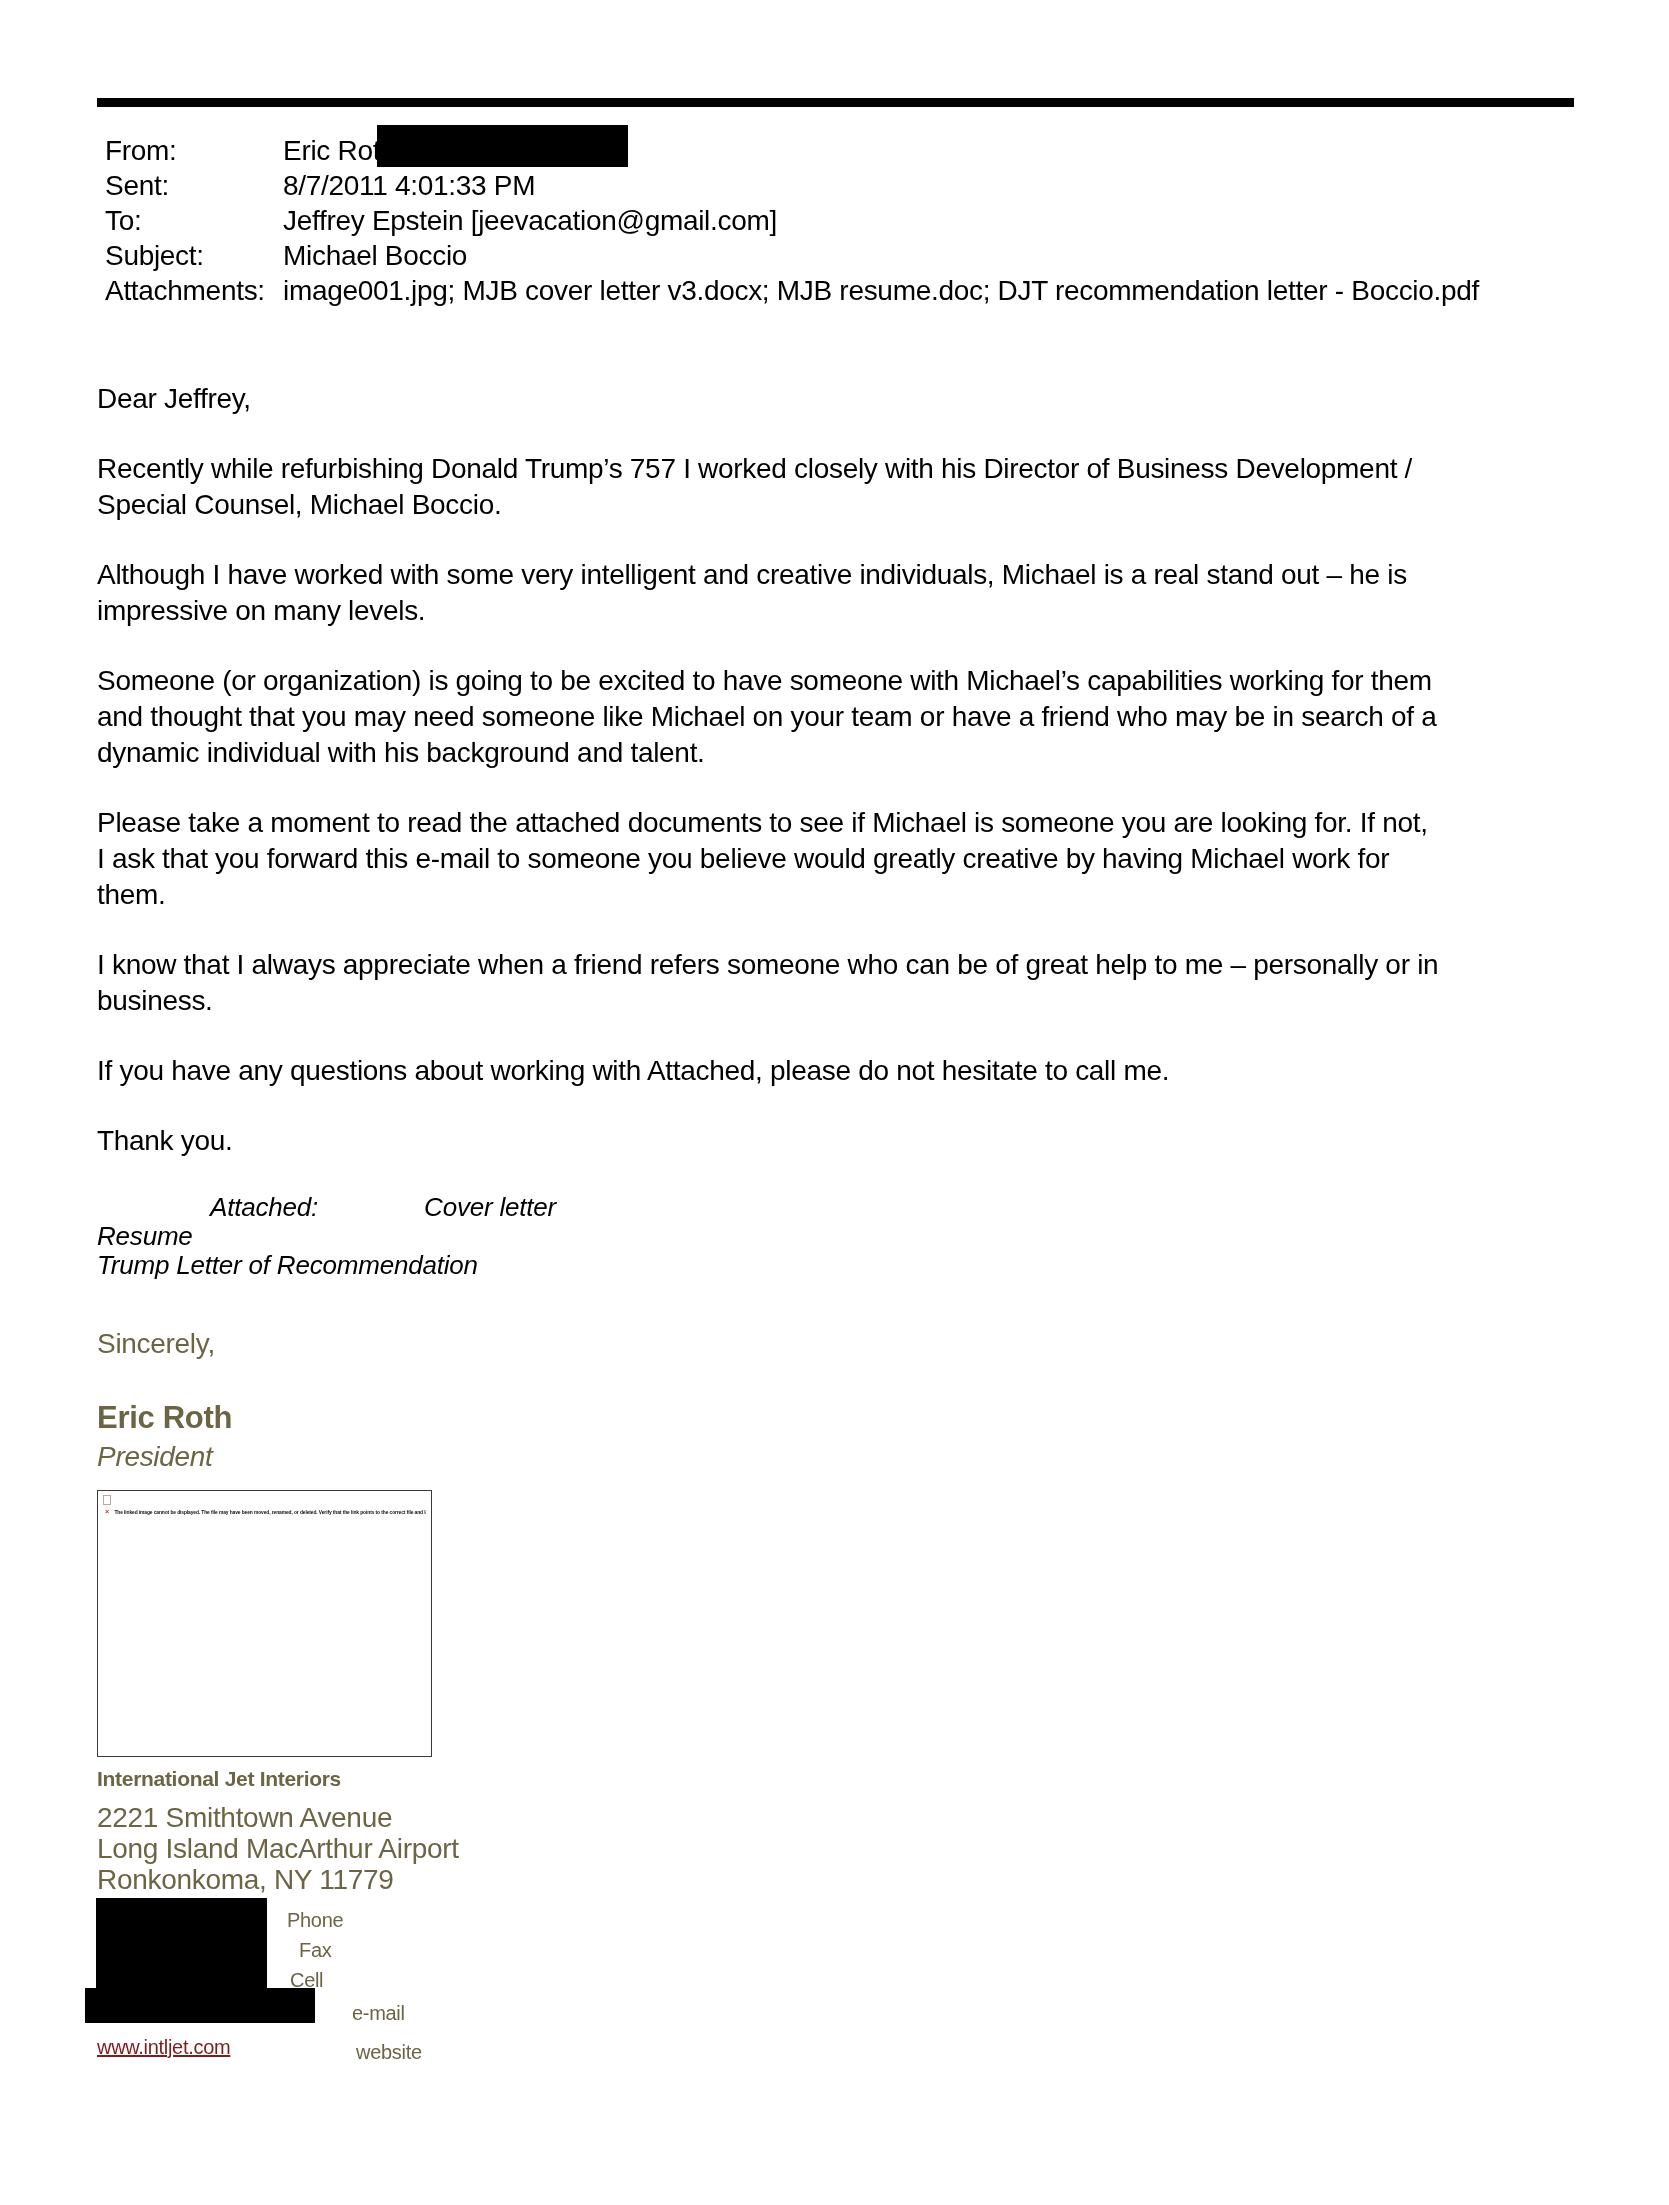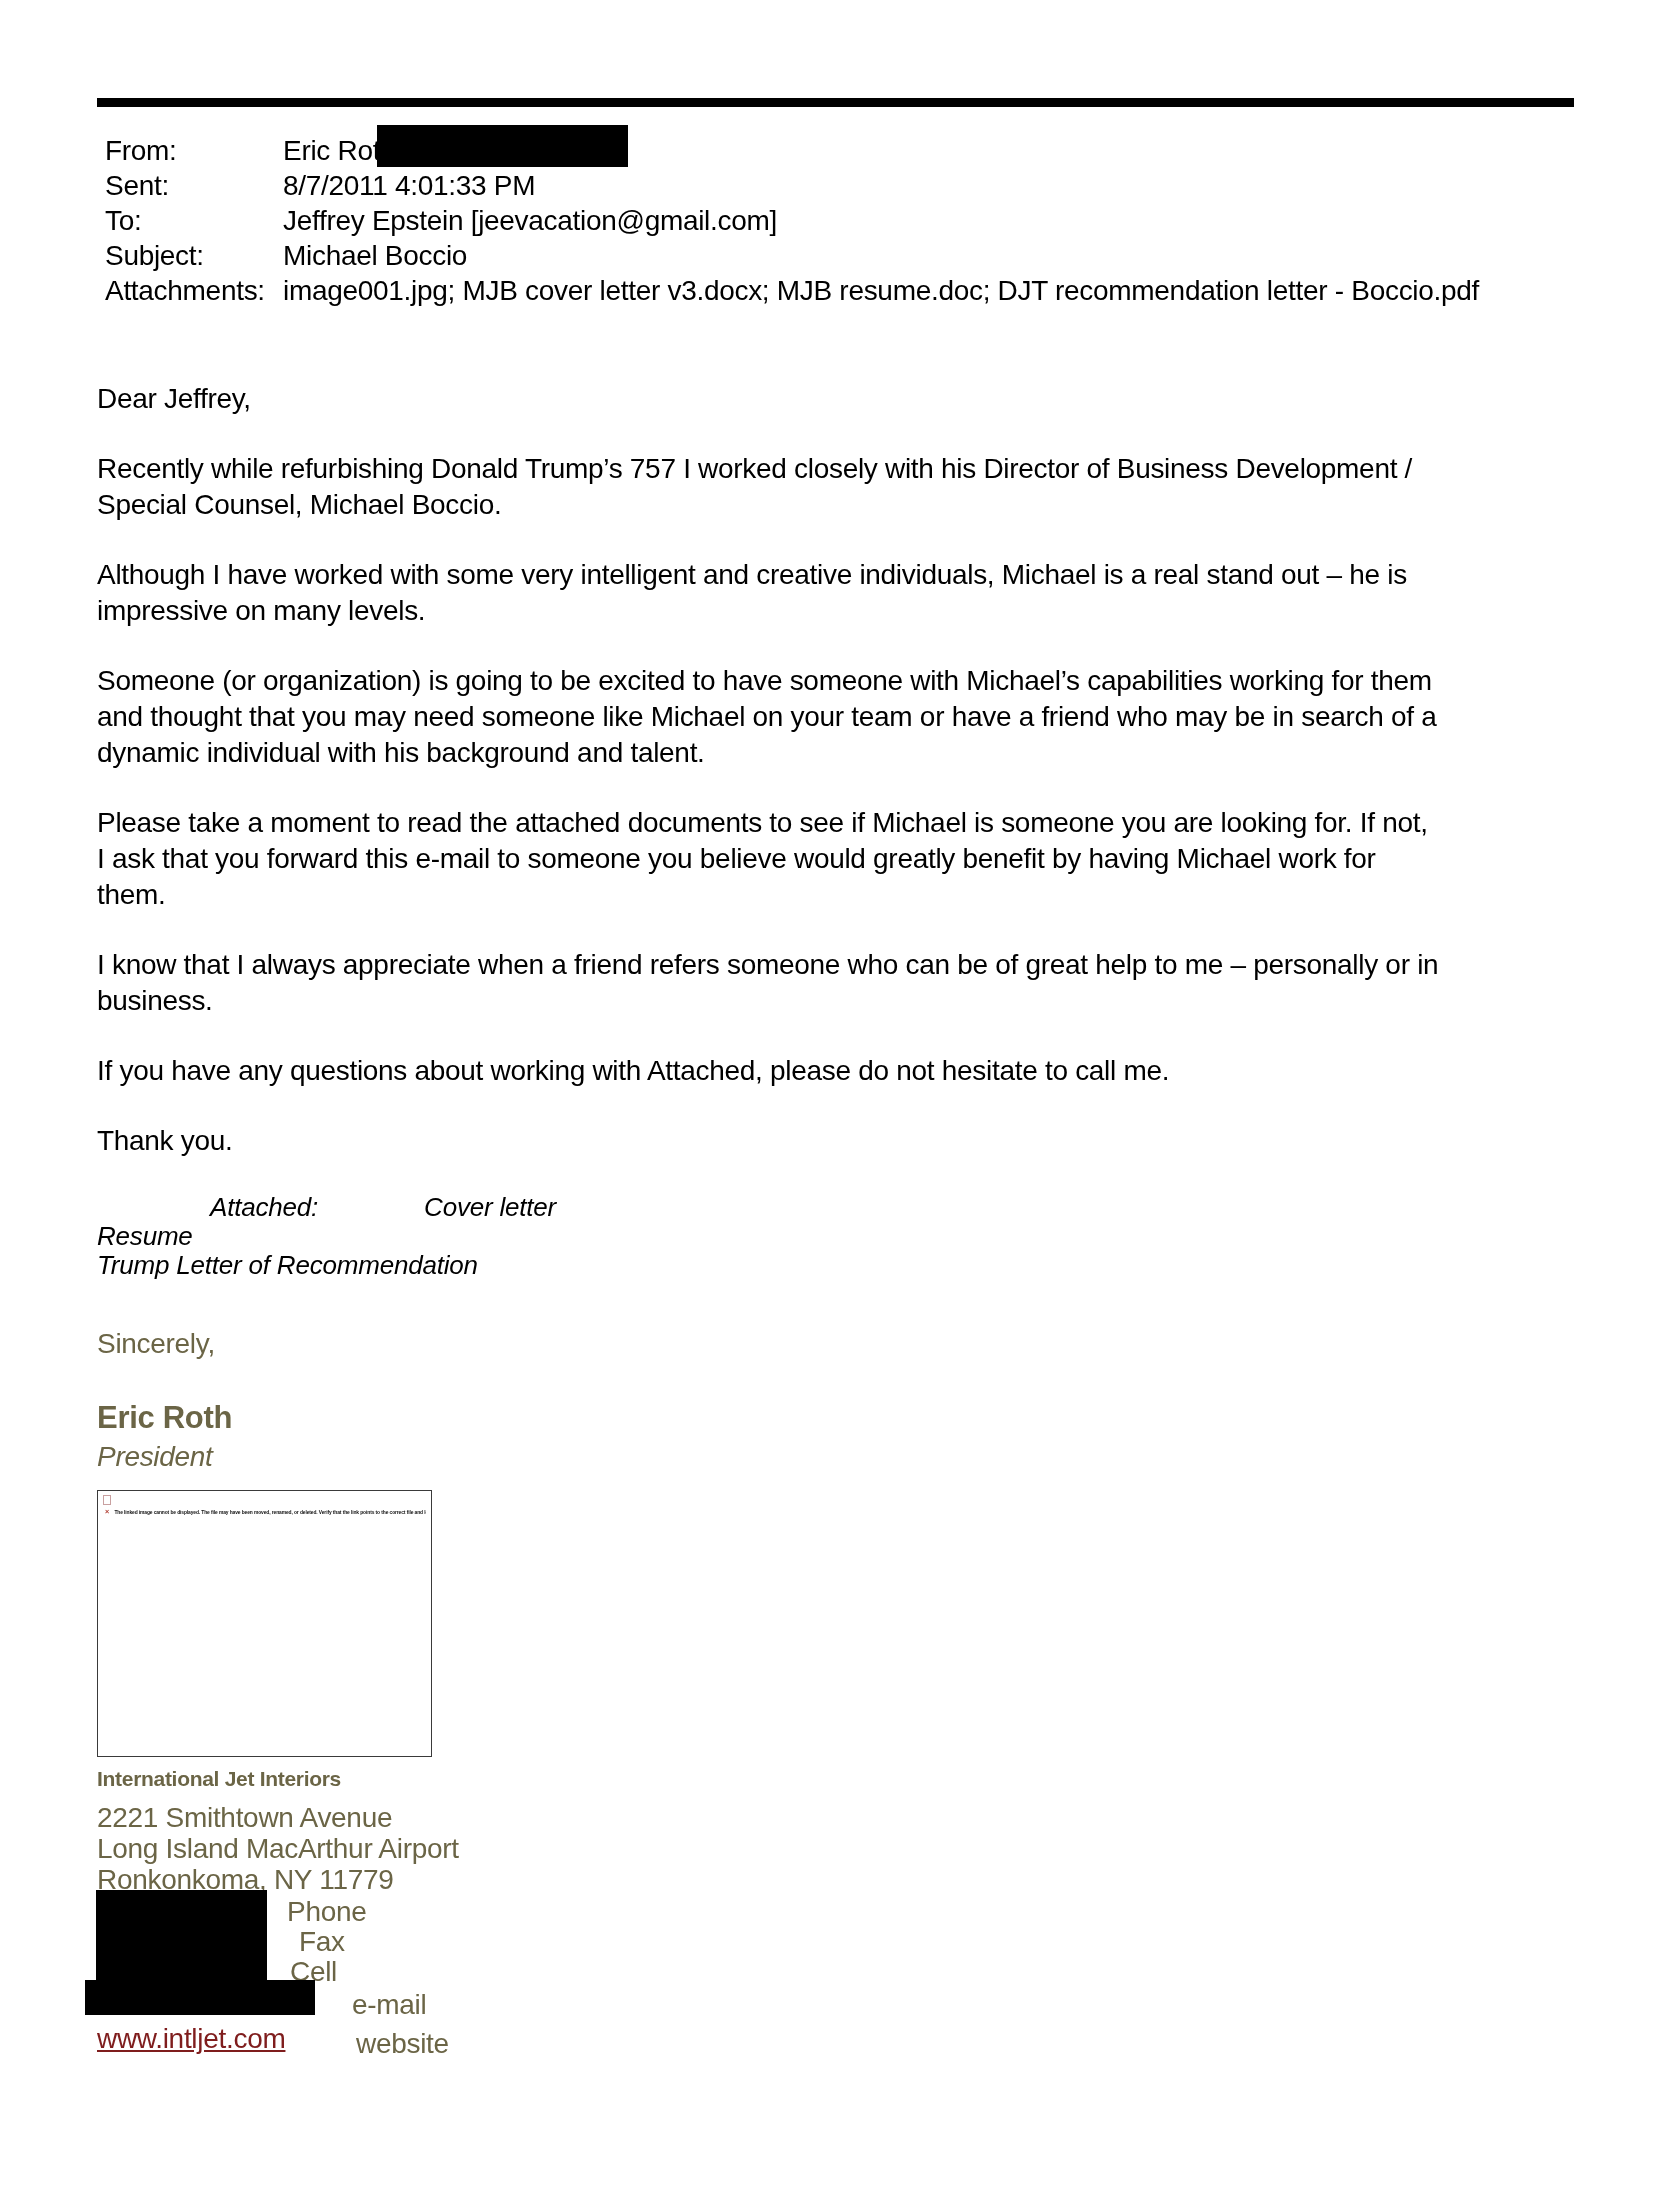--- a/index.html
+++ b/index.html
@@ -37,21 +37,21 @@
   .img-box-inner { display: flex; align-items: flex-start; gap: 3.3px; overflow: hidden; }
   .broken-icon { flex: 0 0 auto; width: 7.9px; height: 9.2px; border: 0.7px solid #c9a0a0; position: relative; margin-top: 0.7px; }
   .broken-icon::after { content: "×"; position: absolute; left: 0.7px; top: -2px; color: #b03a2e; font-size: 7.2px; font-weight: bold; }
   .broken-text { font-size: 4.9px; font-weight: bold; letter-spacing: -0.1px; white-space: nowrap; overflow: hidden; color: #111; }
 
   
   .sig-company { margin-top: 3.9px; font-size: 21px; font-weight: bold; }
   .sig-address { margin-top: 5.2px; font-size: 28px; line-height: 31px; }
 
   
-  .contact { position: relative; margin-top: 0px; height: 171px; font-size: 28px; }
+  .contact { position: relative; margin-top: 8px; height: 171px; font-size: 20px; }
   .redactA { position: absolute; left: -1.3px; top: -5.2px; width: 171px; height: 90px; background: #000; }
   .redactB { position: absolute; left: -12.4px; top: 85px; width: 230px; height: 35px; background: #000; }
   .lbl-phone { position: absolute; left: 190px; top: -1.3px; }
   .lbl-fax   { position: absolute; left: 202px; top: 29px; }
   .lbl-cell  { position: absolute; left: 193px; top: 59px; }
   .lbl-email { position: absolute; left: 255px; top: 92px; }
   .www-link  { position: absolute; left: 0px;  top: 126px; text-decoration: underline; color: #7f1d1d; }
   .lbl-web   { position: absolute; left: 259px; top: 131px; }
 </style>
 </head>
@@ -88,21 +88,21 @@
   <div class="email-body">
     <div class="para">Dear Jeffrey,</div>
     <div class="para">Recently while refurbishing Donald Trump’s 757 I worked closely with his Director of Business Development /
 Special Counsel, Michael Boccio.</div>
     <div class="para">Although I have worked with some very intelligent and creative individuals, Michael is a real stand out – he is
 impressive on many levels.</div>
     <div class="para">Someone (or organization) is going to be excited to have someone with Michael’s capabilities working for them
 and thought that you may need someone like Michael on your team or have a friend who may be in search of a
 dynamic individual with his background and talent.</div>
     <div class="para">Please take a moment to read the attached documents to see if Michael is someone you are looking for.  If not,
-I ask that you forward this e-mail to someone you believe would greatly benefit by having Michael work for
+I ask that you forward this e-mail to someone you believe would greatly creative by having Michael work for
 them.</div>
     <div class="para">I know that I always appreciate when a friend refers someone who can be of great help to me – personally or in
 business.</div>
     <div class="para">If you have any questions about working with Attached, please do not hesitate to call me.</div>
     <div class="para">Thank you.</div>
 
     <div class="attached-block">
       <div class="attached-row">
         <span class="attached-label">Attached:</span>
         <span class="attached-item">Cover letter</span>

